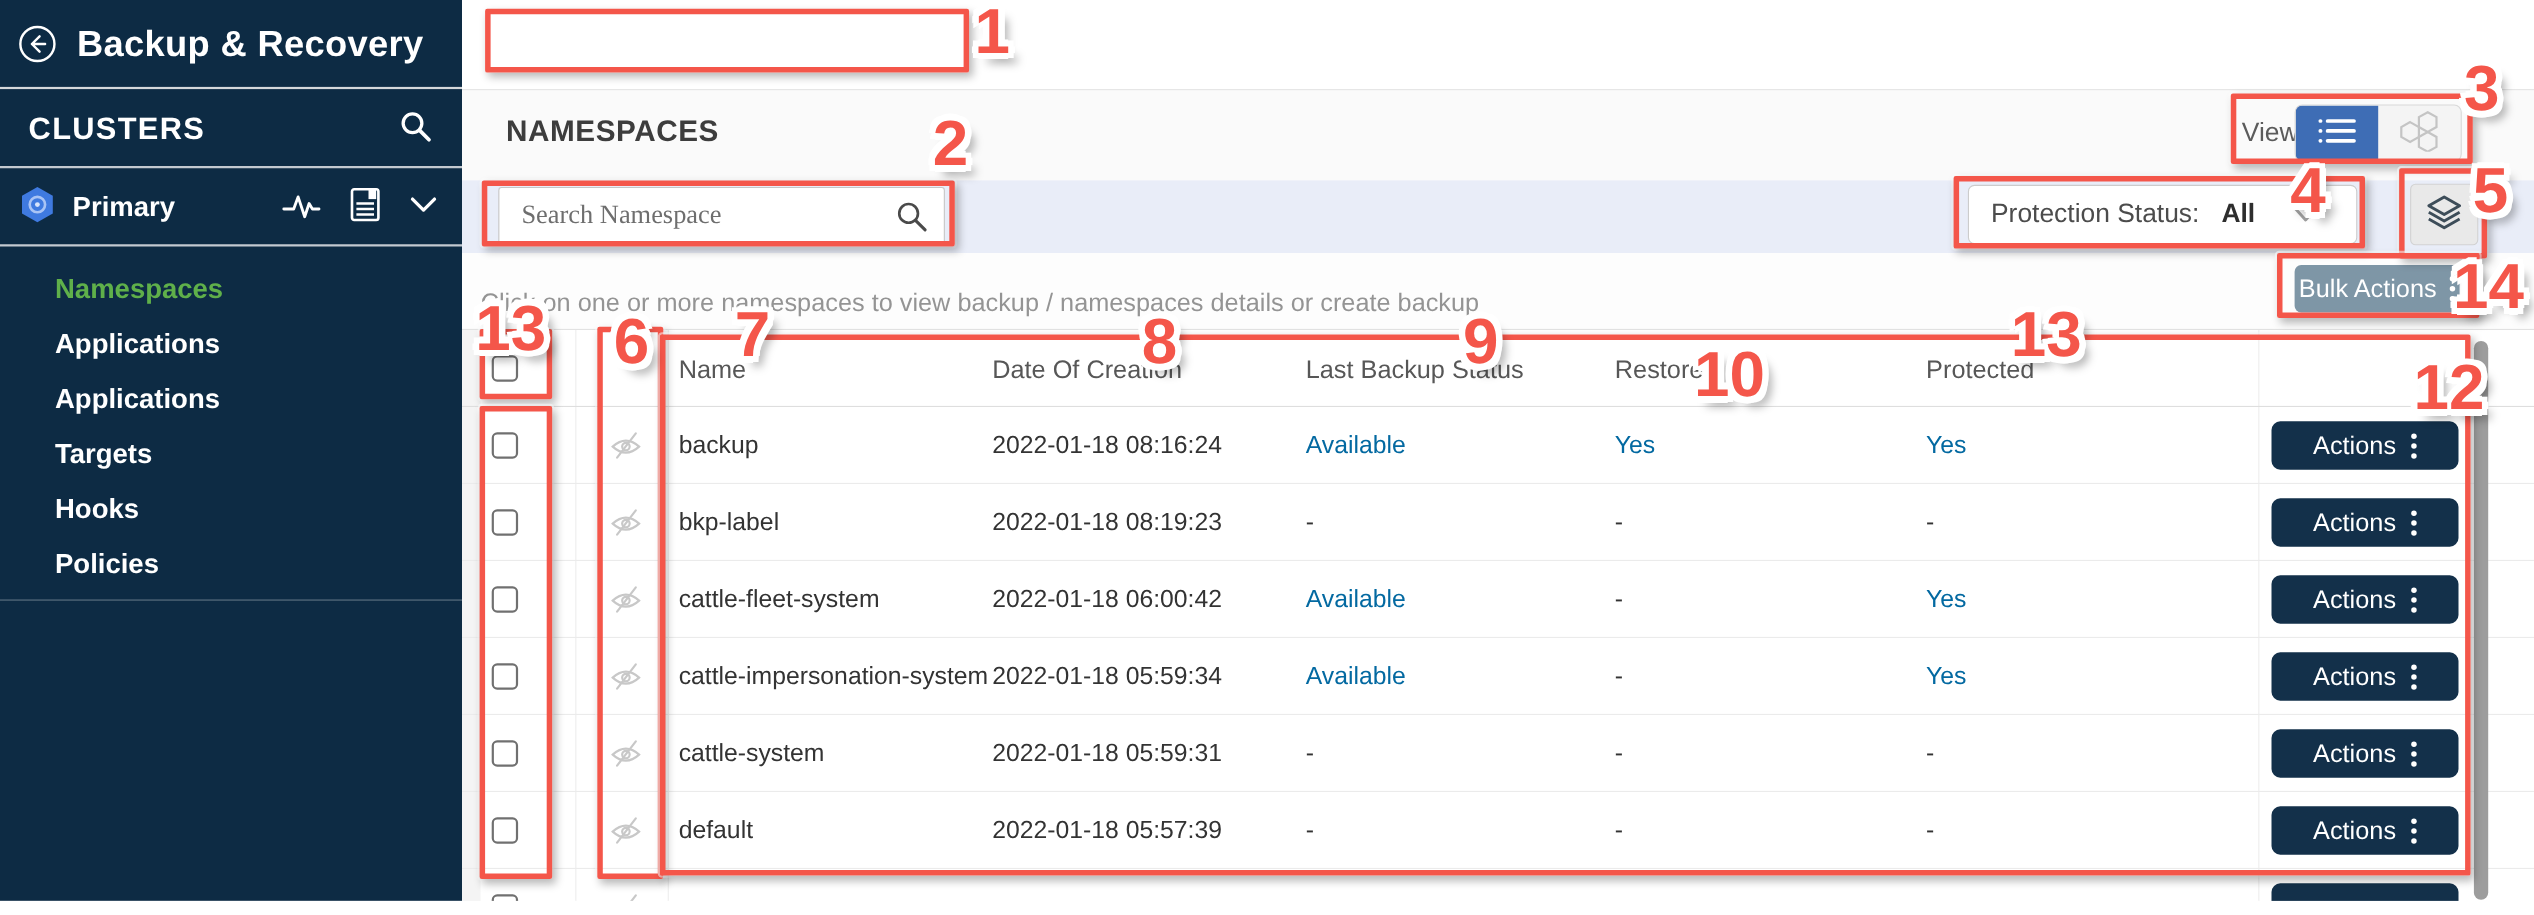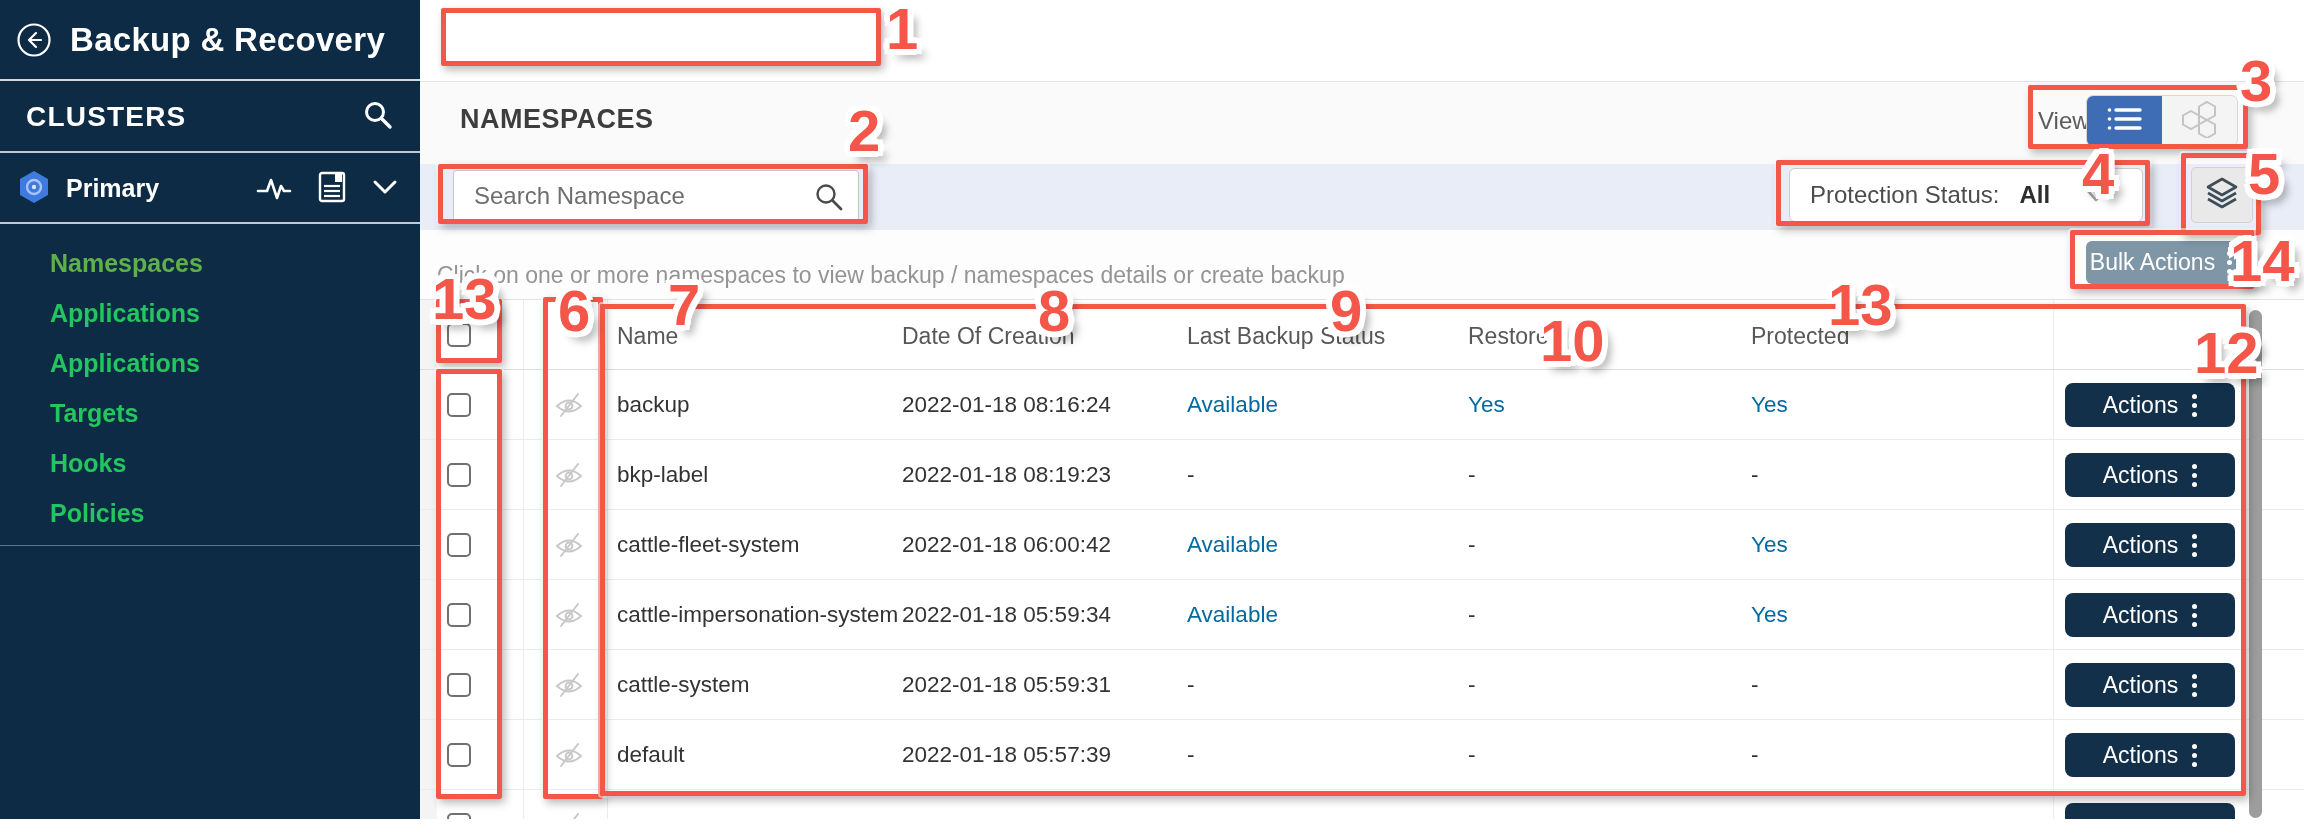--- a/index.html
+++ b/index.html
@@ -14,21 +14,21 @@
   .sb-title { color:#fff; font-size:33px; font-weight:600; margin-left:18px; letter-spacing:.3px; }
   .back-btn { margin-left:16px; width:36px; height:36px; flex:0 0 auto; }
   .sb-clusters { position:absolute; left:0; top:83px; width:100%; height:70px; display:flex; align-items:center;
     justify-content:space-between; padding:0 26px 0 26px; border-bottom:2px solid rgba(255,255,255,.75); }
   .sb-clusters-label { color:#fff; font-size:28px; font-weight:600; letter-spacing:1.2px; }
   .sb-cluster-row { position:absolute; left:0; top:155px; width:100%; height:69px; display:flex; align-items:center;
     border-bottom:2px solid rgba(255,255,255,.75); padding:0 18px 0 18px; }
   .cluster-name { color:#fff; font-size:25px; font-weight:700; margin-left:16px; flex:1; }
   .cluster-icons { display:flex; align-items:center; gap:26px; margin-right:4px; }
   .sb-nav { position:absolute; left:0; top:238px; width:100%; }
-  .sb-nav-item { height:50px; line-height:50px; padding-left:50px; color:#22c55e; font-size:25px; font-weight:600; cursor:pointer; }
+  .sb-nav-item { height:50px; line-height:50px; padding-left:50px; color:#ffffff; font-size:25px; font-weight:600; cursor:pointer; }
   .sb-nav-item.active { color:#5fb04a; }
   .sb-bottom-divider { position:absolute; left:0; top:545px; width:100%; height:1px; background:rgba(255,255,255,.35); }
 
   
   .topbar { position:absolute; left:420px; top:0; width:1884px; height:82px; background:#fff; border-bottom:1px solid #e4e4e4; z-index:1; }
   .ns-select { position:absolute; left:453px; top:16px; width:418px; height:46px; background:#fff;
     border:1px solid #c9c9c9; border-radius:7px; display:flex; align-items:center; padding:0 20px; cursor:pointer; }
   .ns-label { font-size:24px; color:#4a4a4a; }
   .ns-value { font-size:24px; color:#2e2e2e; font-weight:600; margin-left:22px; }
   .ns-chevron { position:absolute; right:38px; top:14px; }
@@ -44,21 +44,21 @@
   .views-group { position:absolute; left:2086px; top:95px; height:52px; display:flex; border:1px solid #d8d8d8;
     border-radius:7px; overflow:hidden; background:#f4f4f4; }
   .views-btn { width:75px; height:100%; display:flex; align-items:center; justify-content:center; cursor:pointer; }
   .views-btn.active { background:#3e6db5; }
 
   
   .band { position:absolute; left:420px; top:164px; width:1884px; height:66px; background:#e9edf8; }
   .search-wrap { position:absolute; left:453px; top:170px; width:406px; height:52px; background:#fff;
     border:1px solid #c6c6c6; border-radius:3px; }
   .search-wrap input { position:absolute; left:0; top:0; width:100%; height:100%; border:none; outline:none;
-    padding:0 56px 0 20px; font-size:24px; color:#555; background:transparent; font-family:Liberation Sans, sans-serif; }
+    padding:0 56px 0 20px; font-size:24px; color:#555; background:transparent; font-family:Liberation Serif, serif; }
   .search-wrap input::placeholder { color:#6e6e6e; opacity:1; }
   .search-icon-in { position:absolute; right:14px; top:11px; }
   .prot-select { position:absolute; left:1789px; top:168px; width:354px; height:54px; background:#fff;
     border:1px solid #cccccc; border-radius:6px; display:flex; align-items:center; padding:0 20px; cursor:pointer; }
   .prot-label { font-size:24px; color:#4c4c4c; }
   .prot-value { font-size:24px; color:#2e2e2e; font-weight:600; margin-left:20px; }
   .prot-chevron { position:absolute; right:34px; top:18px; }
   .layers-btn { position:absolute; left:2191px; top:167px; width:62px; height:56px; background:#e9e9e9;
     border:1px solid #d2d2d2; border-radius:5px; display:flex; align-items:center; justify-content:center; cursor:pointer; }
 

